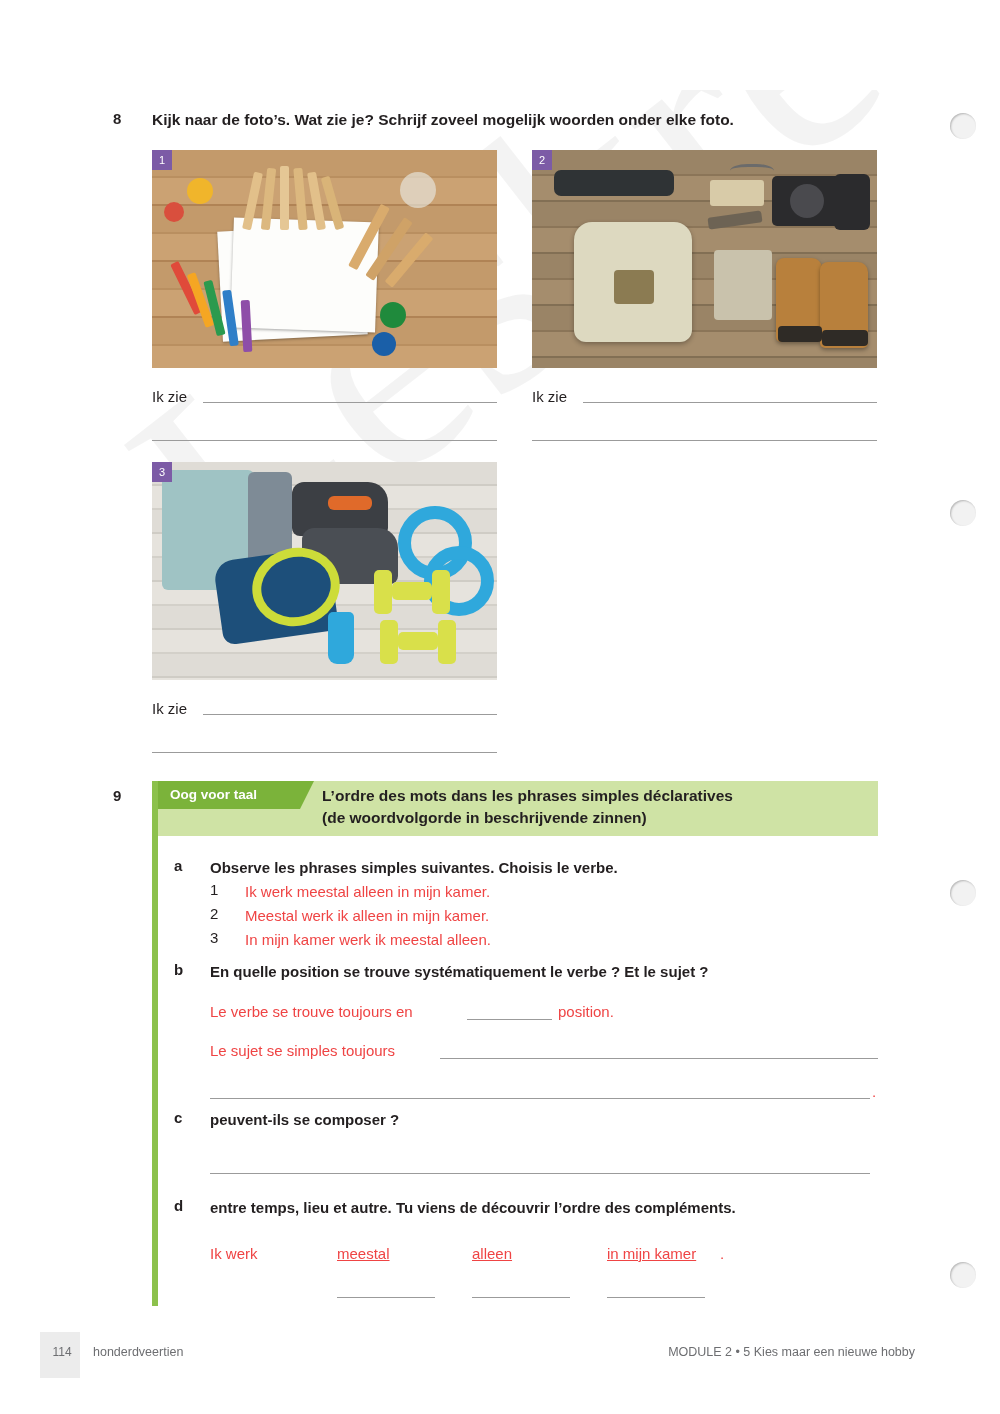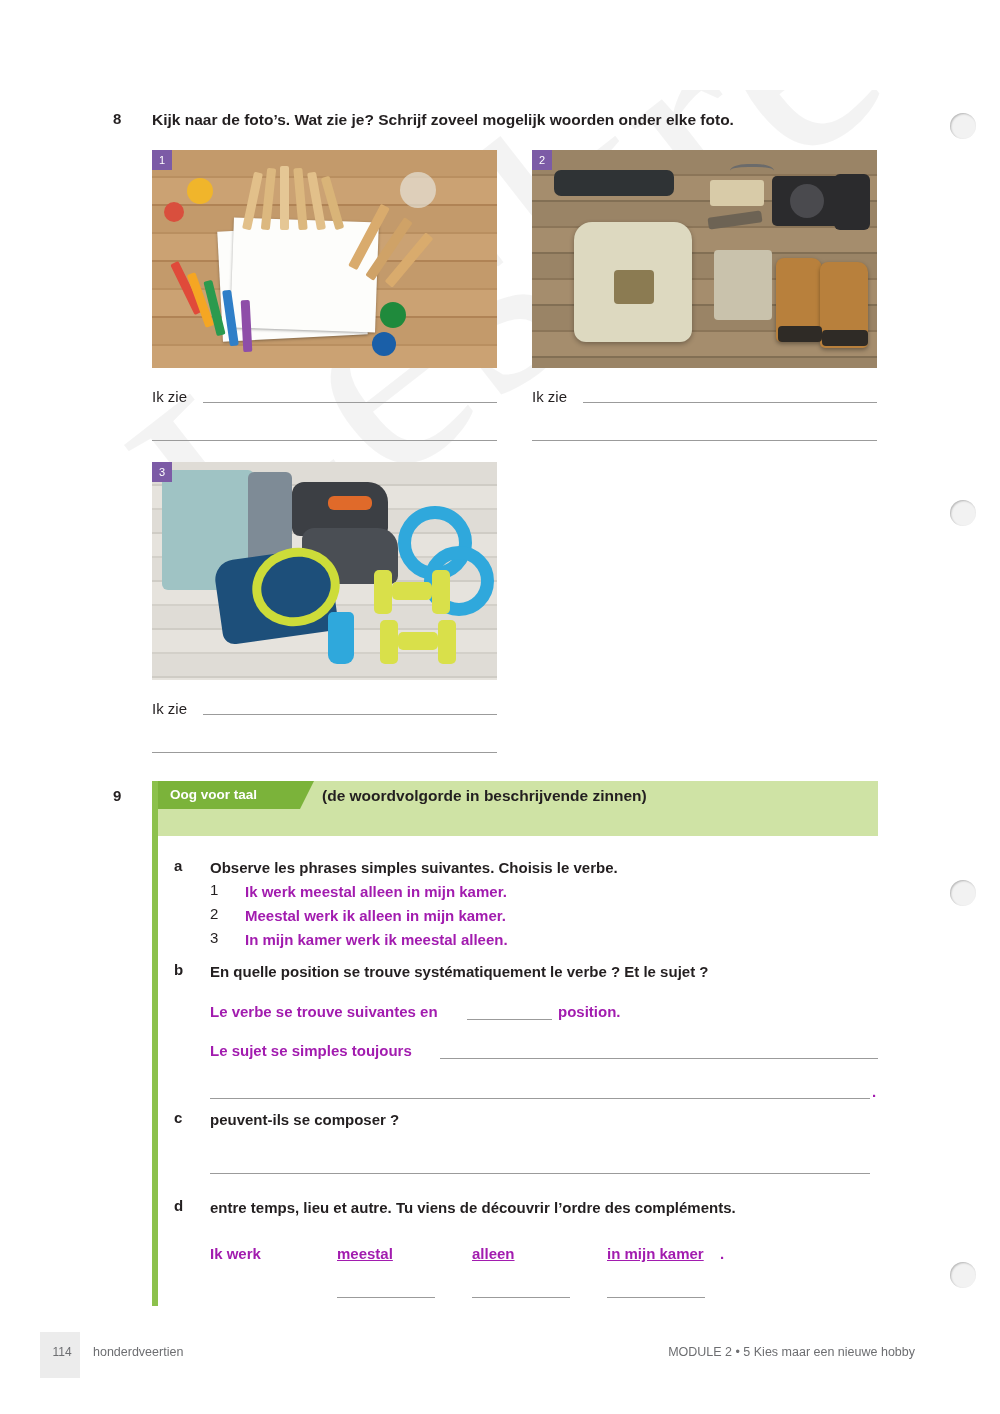--- a/index.html
+++ b/index.html
@@ -269,23 +269,23 @@
   .sub-text {
     position: absolute;
     font-size: 15px;
     font-weight: bold;
     line-height: 22px;
     color: #231f20;
   }
   .plain {
     position: absolute;
     font-size: 15px;
-    font-weight: bold;
+    font-weight: normal;
     line-height: 22px;
-    color: #a21caf;
+    color: #ef4444;
   }
   .listnum {
     position: absolute;
     font-size: 15px;
   }
   .underlined {
     text-decoration: underline;
   }
 
   
@@ -426,37 +426,38 @@
     <div class="rule" style="left:203px;top:614px;width:294px;"></div>
     <div class="rule" style="left:152px;top:652px;width:345px;"></div>
   </section>
 
   <section class="ex9">
     <div class="ex-num">9</div>
     <div class="green-bar"></div>
     <div class="title-band"></div>
     <div class="tag">Oog voor taal</div>
     <div class="band-title">
+      <div>L’ordre des mots dans les phrases simples déclaratives</div>
       <div>(de woordvolgorde in beschrijvende zinnen)</div>
     </div>
 
     <div class="sub-letter" style="left:174px;top:82px;">a</div>
     <div class="sub-text" style="left:210px;top:82px;width:660px;">Observe les phrases simples suivantes. Choisis le verbe.</div>
 
     <div class="listnum" style="left:210px;top:106px;">1</div>
     <div class="plain" style="left:245px;top:106px;width:620px;">Ik werk meestal alleen in mijn kamer.</div>
     <div class="listnum" style="left:210px;top:130px;">2</div>
     <div class="plain" style="left:245px;top:130px;width:620px;">Meestal werk ik alleen in mijn kamer.</div>
     <div class="listnum" style="left:210px;top:154px;">3</div>
     <div class="plain" style="left:245px;top:154px;width:620px;">In mijn kamer werk ik meestal alleen.</div>
 
     <div class="sub-letter" style="left:174px;top:186px;">b</div>
     <div class="sub-text" style="left:210px;top:186px;width:680px;">En quelle position se trouve systématiquement le verbe ? Et le sujet ?</div>
 
-    <div class="plain" style="left:210px;top:226px;">Le verbe se trouve suivantes en</div>
+    <div class="plain" style="left:210px;top:226px;">Le verbe se trouve toujours en</div>
     <div class="rule" style="left:467px;top:244px;width:85px;"></div>
     <div class="plain" style="left:558px;top:226px;">position.</div>
 
     <div class="plain" style="left:210px;top:265px;">Le sujet se simples toujours</div>
     <div class="rule" style="left:440px;top:283px;width:438px;"></div>
     <div class="rule" style="left:210px;top:323px;width:660px;"></div>
     <div class="plain" style="left:872px;top:306px;">.</div>
 
     <div class="sub-letter" style="left:174px;top:334px;">c</div>
     <div class="sub-text" style="left:210px;top:334px;width:680px;">

